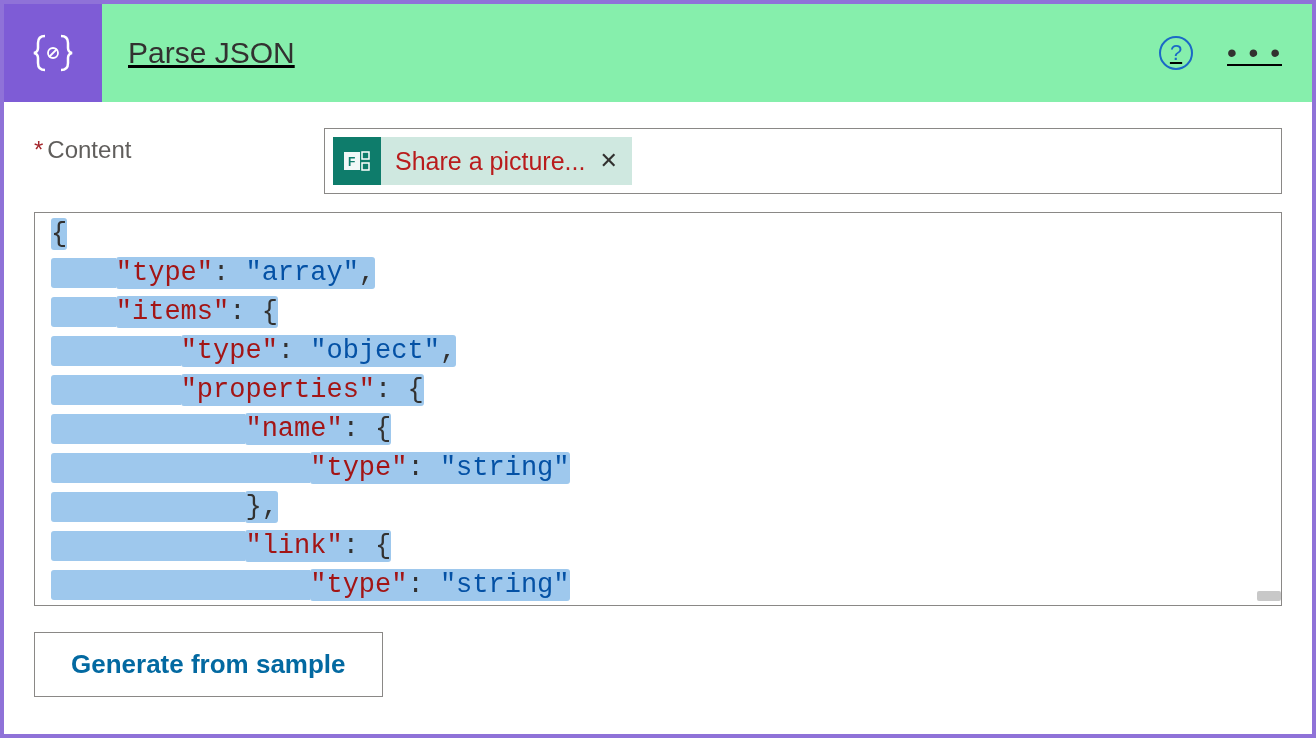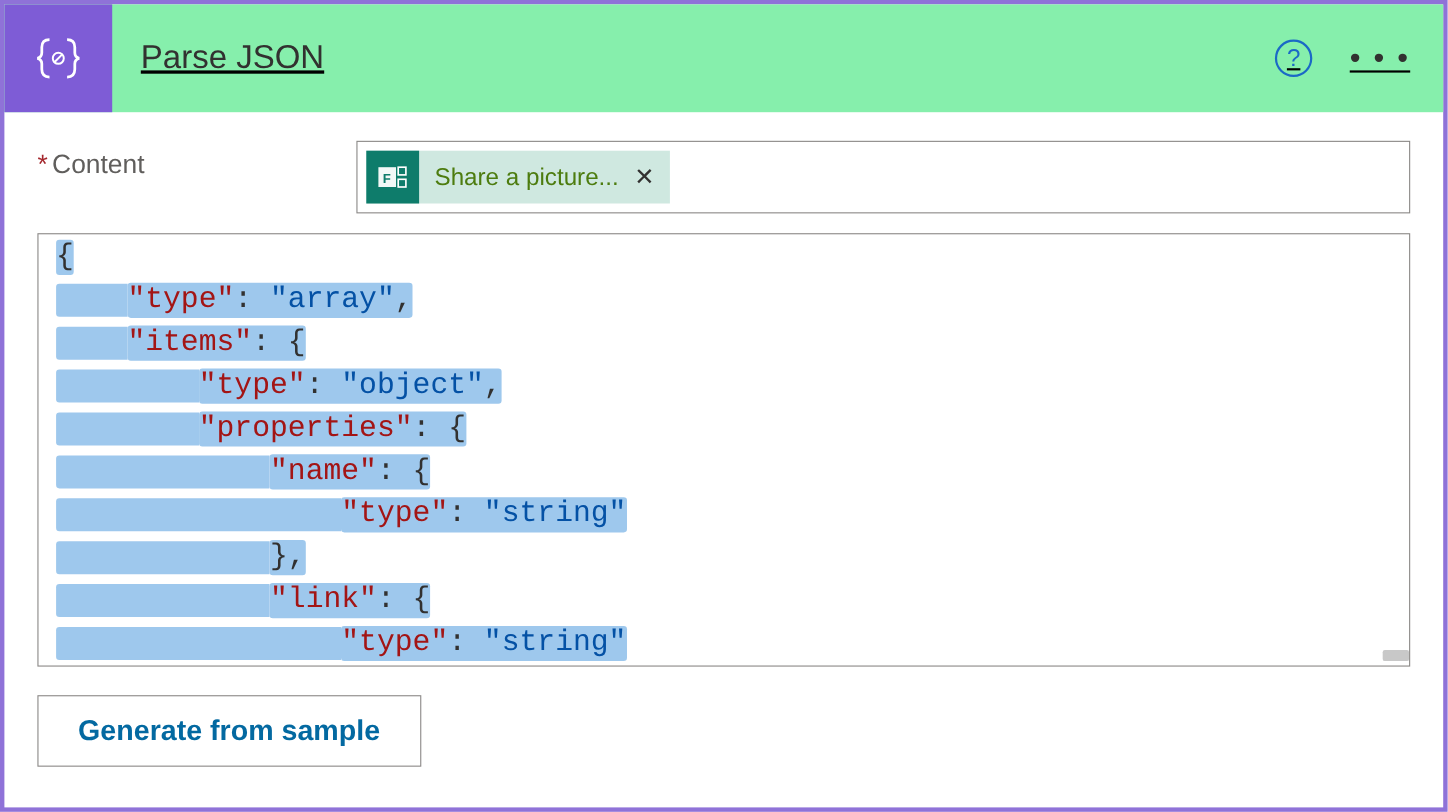--- a/index.html
+++ b/index.html
@@ -93,22 +93,22 @@
   .token-icon {
     width: 48px;
     height: 48px;
     background: #0e7c6b;
     display: flex;
     align-items: center;
     justify-content: center;
     margin-right: 14px;
   }
   .token-label {
-    font-size: 22px;
-    color: #4d7c0f;
+    font-size: 25px;
+    color: #b91c1c;
   }
   .token-close {
     font-size: 22px;
     color: #323130;
     margin-left: 14px;
     cursor: pointer;
   }
   .schema-box {
     border: 1px solid #8a8886;
     height: 394px;

